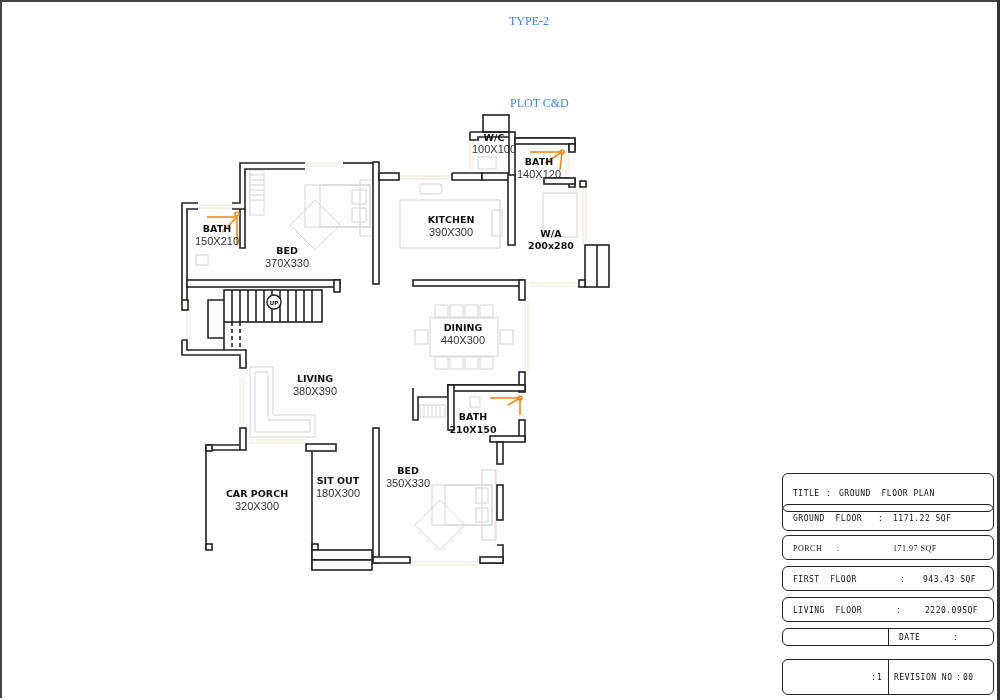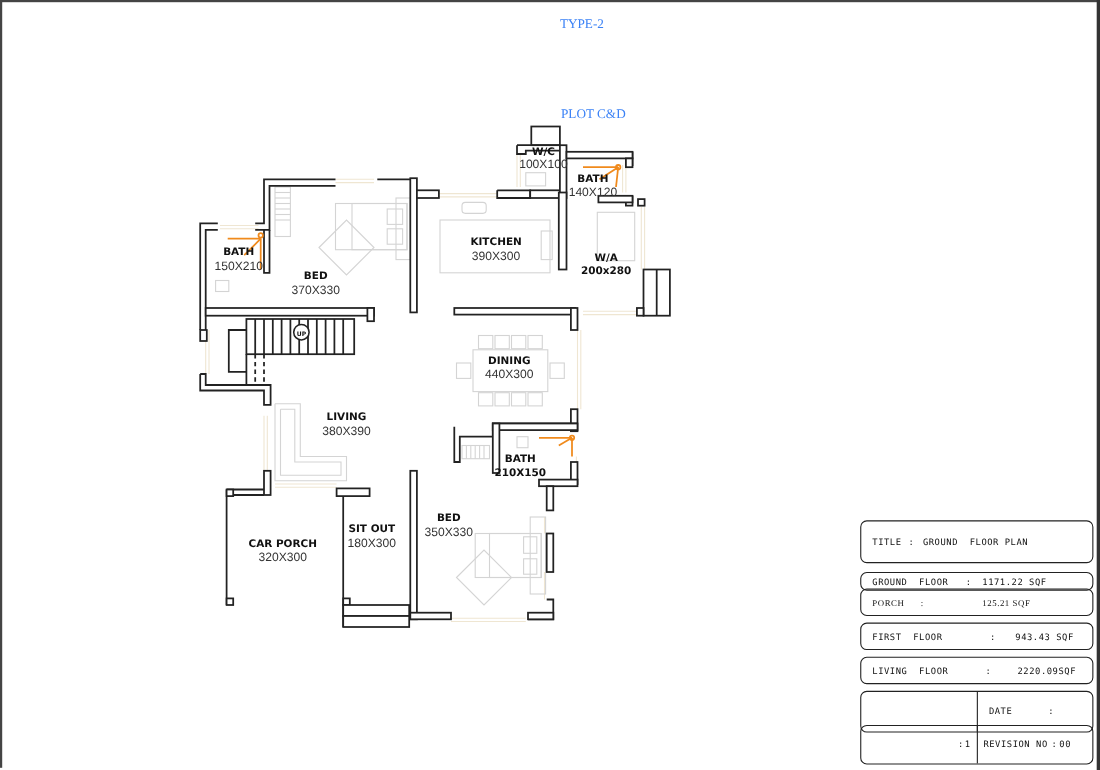--- a/index.html
+++ b/index.html
@@ -275,41 +275,41 @@
     <text class="room-dim" x="408" y="487" text-anchor="middle">350X330</text>
   </g>
 </svg>
 
 <div>
   <div class="tb-box" style="left:782px; top:473px; width:212px; height:39px;">
     <span style="left:10px;">TITLE</span>
     <span style="left:43px;">:</span>
     <span style="left:56px;">GROUND  FLOOR PLAN</span>
   </div>
-  <div class="tb-box" style="left:782px; top:520px; width:212px; height:17px;">
+  <div class="tb-box" style="left:782px; top:504px; width:212px; height:27px;">
     <span style="left:10px;">GROUND  FLOOR</span>
     <span style="left:95px;">:</span>
     <span style="left:110px;">1171.22 SQF</span>
   </div>
   <div class="tb-box" style="left:782px; top:535px; width:212px; height:25px;font-family:Liberation Serif, serif;">
     <span style="left:10px;">PORCH</span>
     <span style="left:54px;">:</span>
-    <span style="left:110px;">125.21 SQF</span>
+    <span style="left:110px;">171.97 SQF</span>
   </div>
   <div class="tb-box" style="left:782px; top:566px; width:212px; height:25px;">
     <span style="left:10px;text-align:right;">FIRST  FLOOR</span>
     <span style="left:117px;">:</span>
     <span style="left:140px;">943.43 SQF</span>
   </div>
   <div class="tb-box" style="left:782px; top:597px; width:212px; height:25px;">
     <span style="left:10px;">LIVING  FLOOR</span>
     <span style="left:113px;">:</span>
     <span style="left:142px;">2220.09SQF</span>
   </div>
-  <div class="tb-box" style="left:782px; top:628px; width:212px; height:38px;">
+  <div class="tb-box" style="left:782px; top:628px; width:212px; height:18px;">
     <div class="tb-div" style="left:105px;"></div>
     <span style="left:116px;">DATE</span>
     <span style="left:170px;">:</span>
     <span style="left:178px;"></span>
   </div>
   <div class="tb-box" style="left:782px; top:659px; width:212px; height:36px;">
     <div class="tb-div" style="left:105px;"></div>
     <span style="left:10px;margin-top:48px;">DRG NO</span>
     <span style="left:88px;">:</span>
     <span style="left:94px;">1</span>

